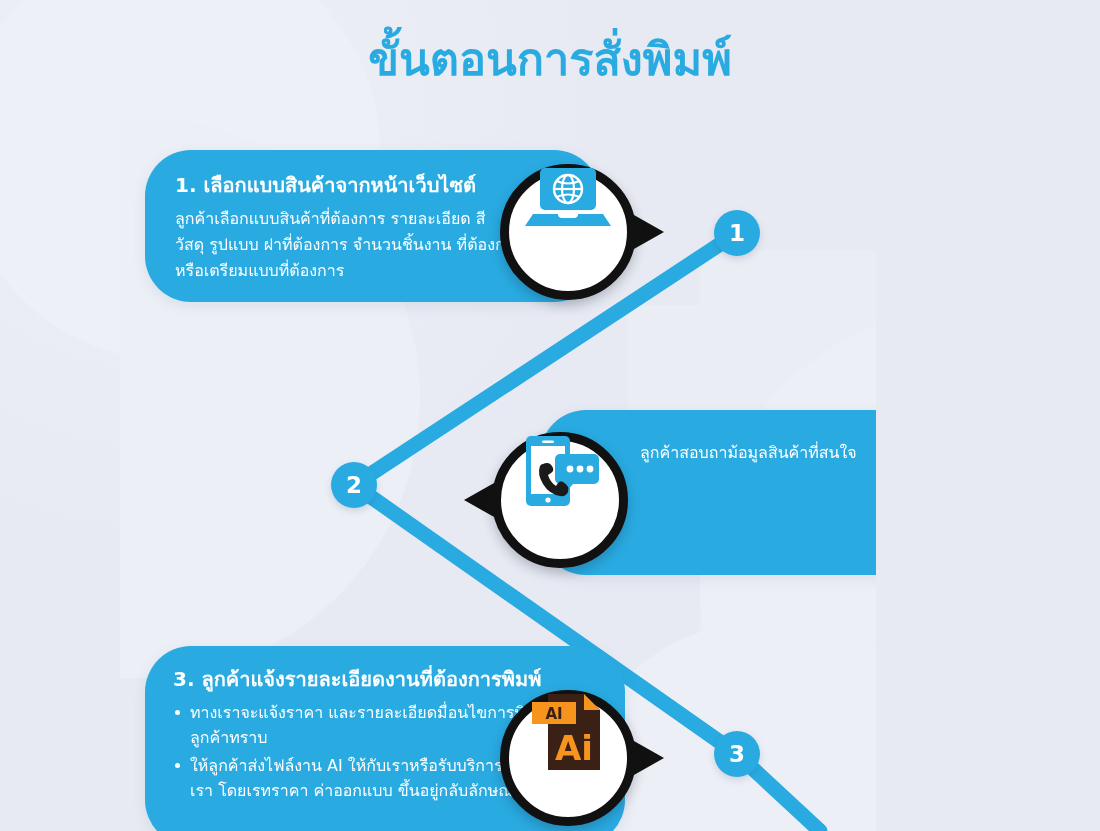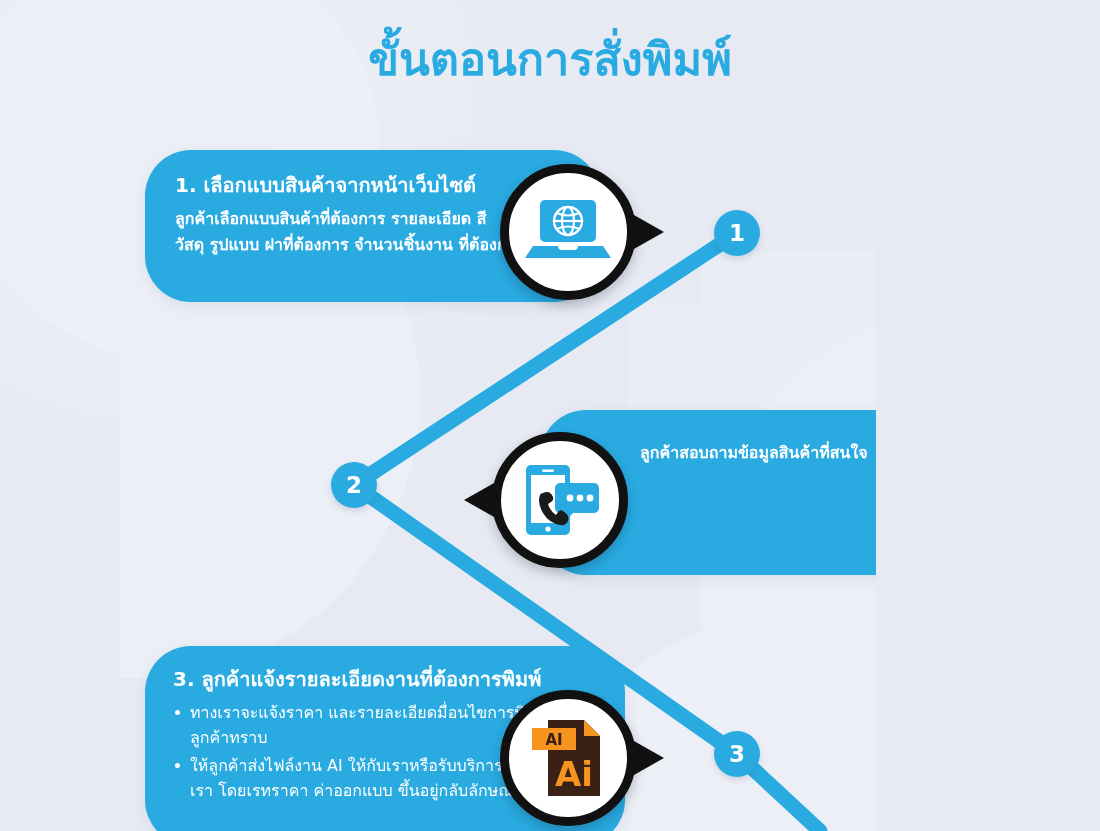--- a/index.html
+++ b/index.html
@@ -91,21 +91,21 @@
   .card-3{left:145px;top:646px;width:480px;height:200px;padding:20px 26px 0 28px;}
 
   .card-title{
     font-size:20px;font-weight:bold;
     margin:0 0 7px 0;
     line-height:1.35;
     white-space:nowrap;
   }
   .card-2 .card-title{font-size:20px;}
   .card-body{
-    font-size:16px;line-height:1.62;font-weight:bold;
+    font-size:16px;line-height:1.62;font-weight:normal;
     color:#ffffff;
   }
   .card-body p{margin:0;}
   .bullets{margin:4px 0 0 0;padding:0;list-style:none;}
   .bullets li{
     position:relative;
     padding-left:17px;
     font-size:16px;line-height:1.58;
     margin-bottom:2px;
   }
@@ -144,21 +144,21 @@
   }
   .tail-left{
     left:-28px;top:42px;
     border-top:26px solid transparent;
     border-bottom:26px solid transparent;
     border-right:46px solid #111111;
   }
   .icon-inner{
     position:absolute;left:0;top:0;
     width:136px;height:136px;
-    display:flex;align-items:center;justify-content:center;
+    display:flex;justify-content:center;
     z-index:3;
   }
   .bubble-1{left:500px;top:164px;}
   .bubble-2{left:492px;top:432px;}
   .bubble-3{left:500px;top:690px;}
 </style>
 </head>
 <body>
 
 <div id="stage">
@@ -174,20 +174,21 @@
 
   <svg class="connectors" viewBox="0 0 1100 831" width="1100" height="831">
     <polyline points="737,233 354,485 737,754 820,831" fill="none" stroke="#29abe2" stroke-width="15" stroke-linejoin="round" stroke-linecap="round"></polyline>
   </svg>
 
   <div class="card card-1">
     <div class="card-title">1. เลือกแบบสินค้าจากหน้าเว็บไซต์</div>
     <div class="card-body">
       <p>ลูกค้าเลือกแบบสินค้าที่ต้องการ รายละเอียด สี</p>
       <p>วัสดุ รูปแบบ ฝาที่ต้องการ จำนวนชิ้นงาน ที่ต้องการ</p>
+      <p>หรือเตรียมแบบที่ต้องการ</p>
     </div>
   </div>
 
   <div class="icon-bubble bubble-1">
     <div class="tail tail-right"></div>
     <div class="ring"></div>
     <div class="icon-inner">
       <svg width="86" height="72" viewBox="0 0 86 72">
         <rect x="15" y="4" width="56" height="42" rx="5" fill="#29abe2"></rect>
         <path d="M8 50 L78 50 L86 62 L0 62 Z" fill="#29abe2"></path>
@@ -198,21 +199,21 @@
         <path d="M31.5 17 Q43 22 54.5 17" fill="none" stroke="#ffffff" stroke-width="2"></path>
         <path d="M31.5 33 Q43 28 54.5 33" fill="none" stroke="#ffffff" stroke-width="2"></path>
       </svg>
     </div>
   </div>
 
   <div class="badge badge-1">1</div>
 
   <div class="card card-2">
     <div class="card-body">
-      <p>ลูกค้าสอบถามข้อมูลสินค้าที่สนใจ</p>
+      <p>ลูกค้าสอบถาม้อมูลสินค้าที่สนใจ</p>
     </div>
   </div>
 
   <div class="icon-bubble bubble-2">
     <div class="tail tail-left"></div>
     <div class="ring"></div>
     <div class="icon-inner">
       <svg width="84" height="78" viewBox="0 0 84 78">
         <rect x="8" y="4" width="44" height="70" rx="5" fill="#29abe2"></rect>
         <rect x="13" y="14" width="34" height="48" fill="#ffffff"></rect>

